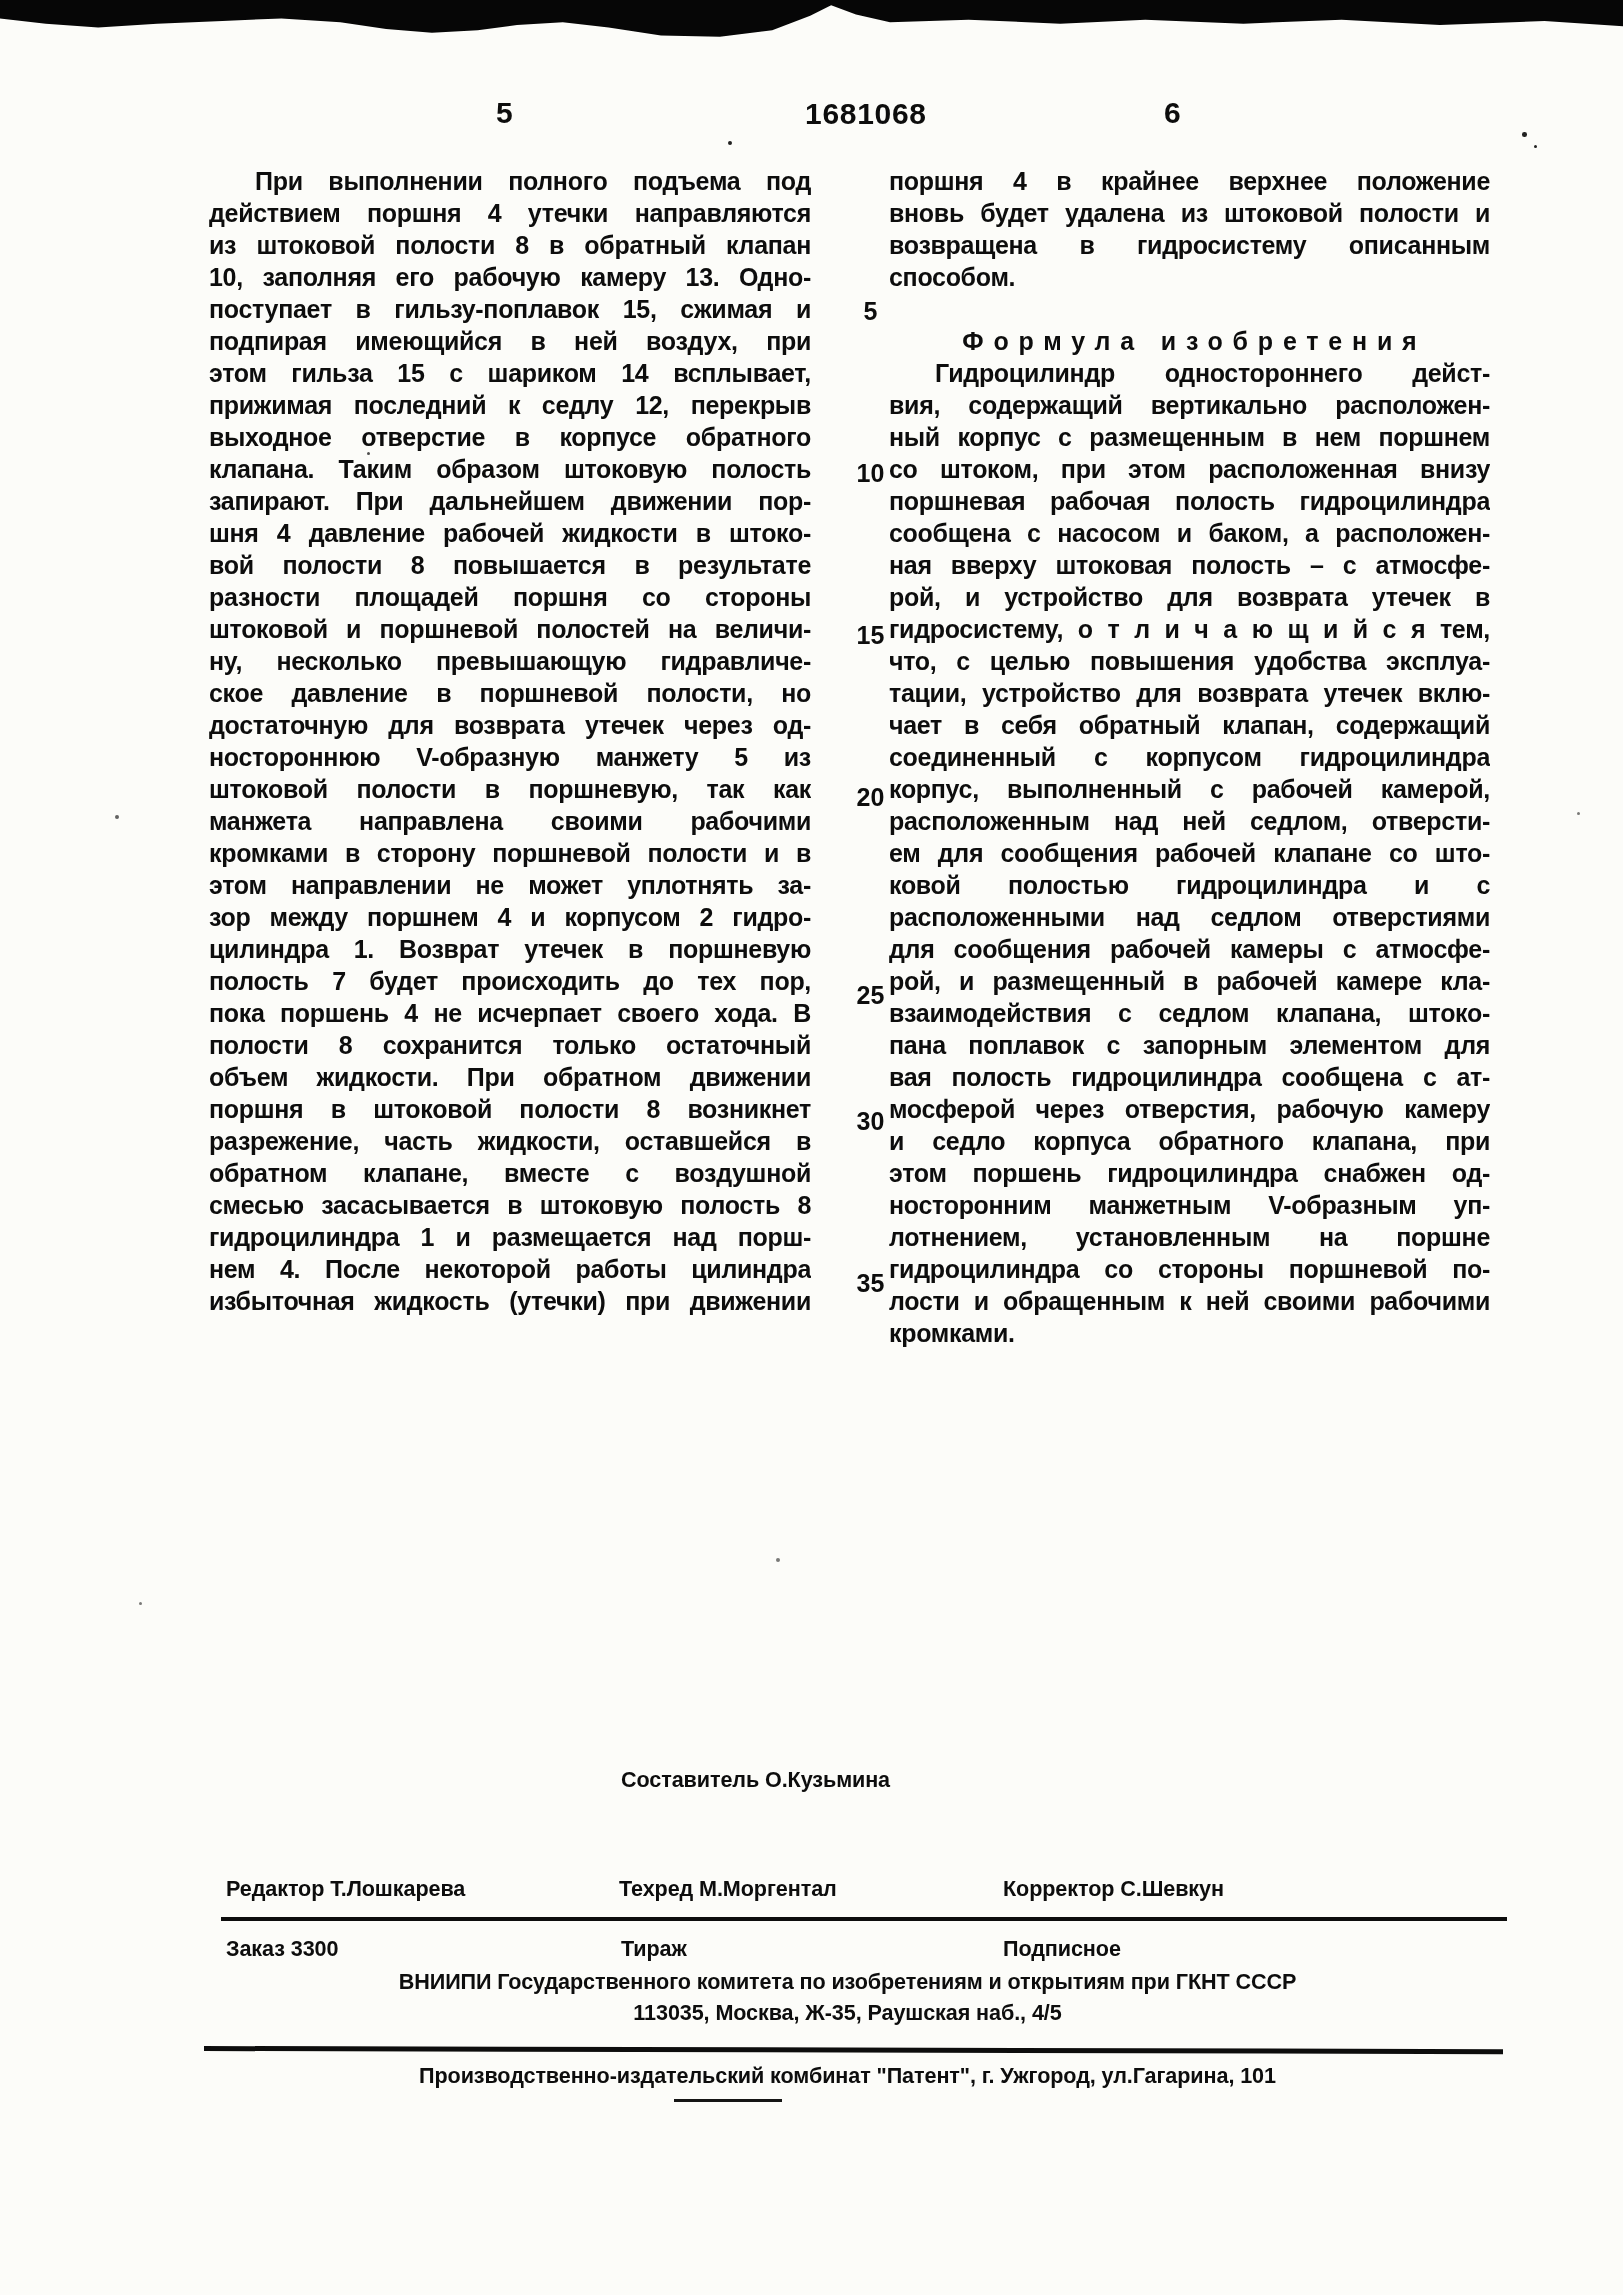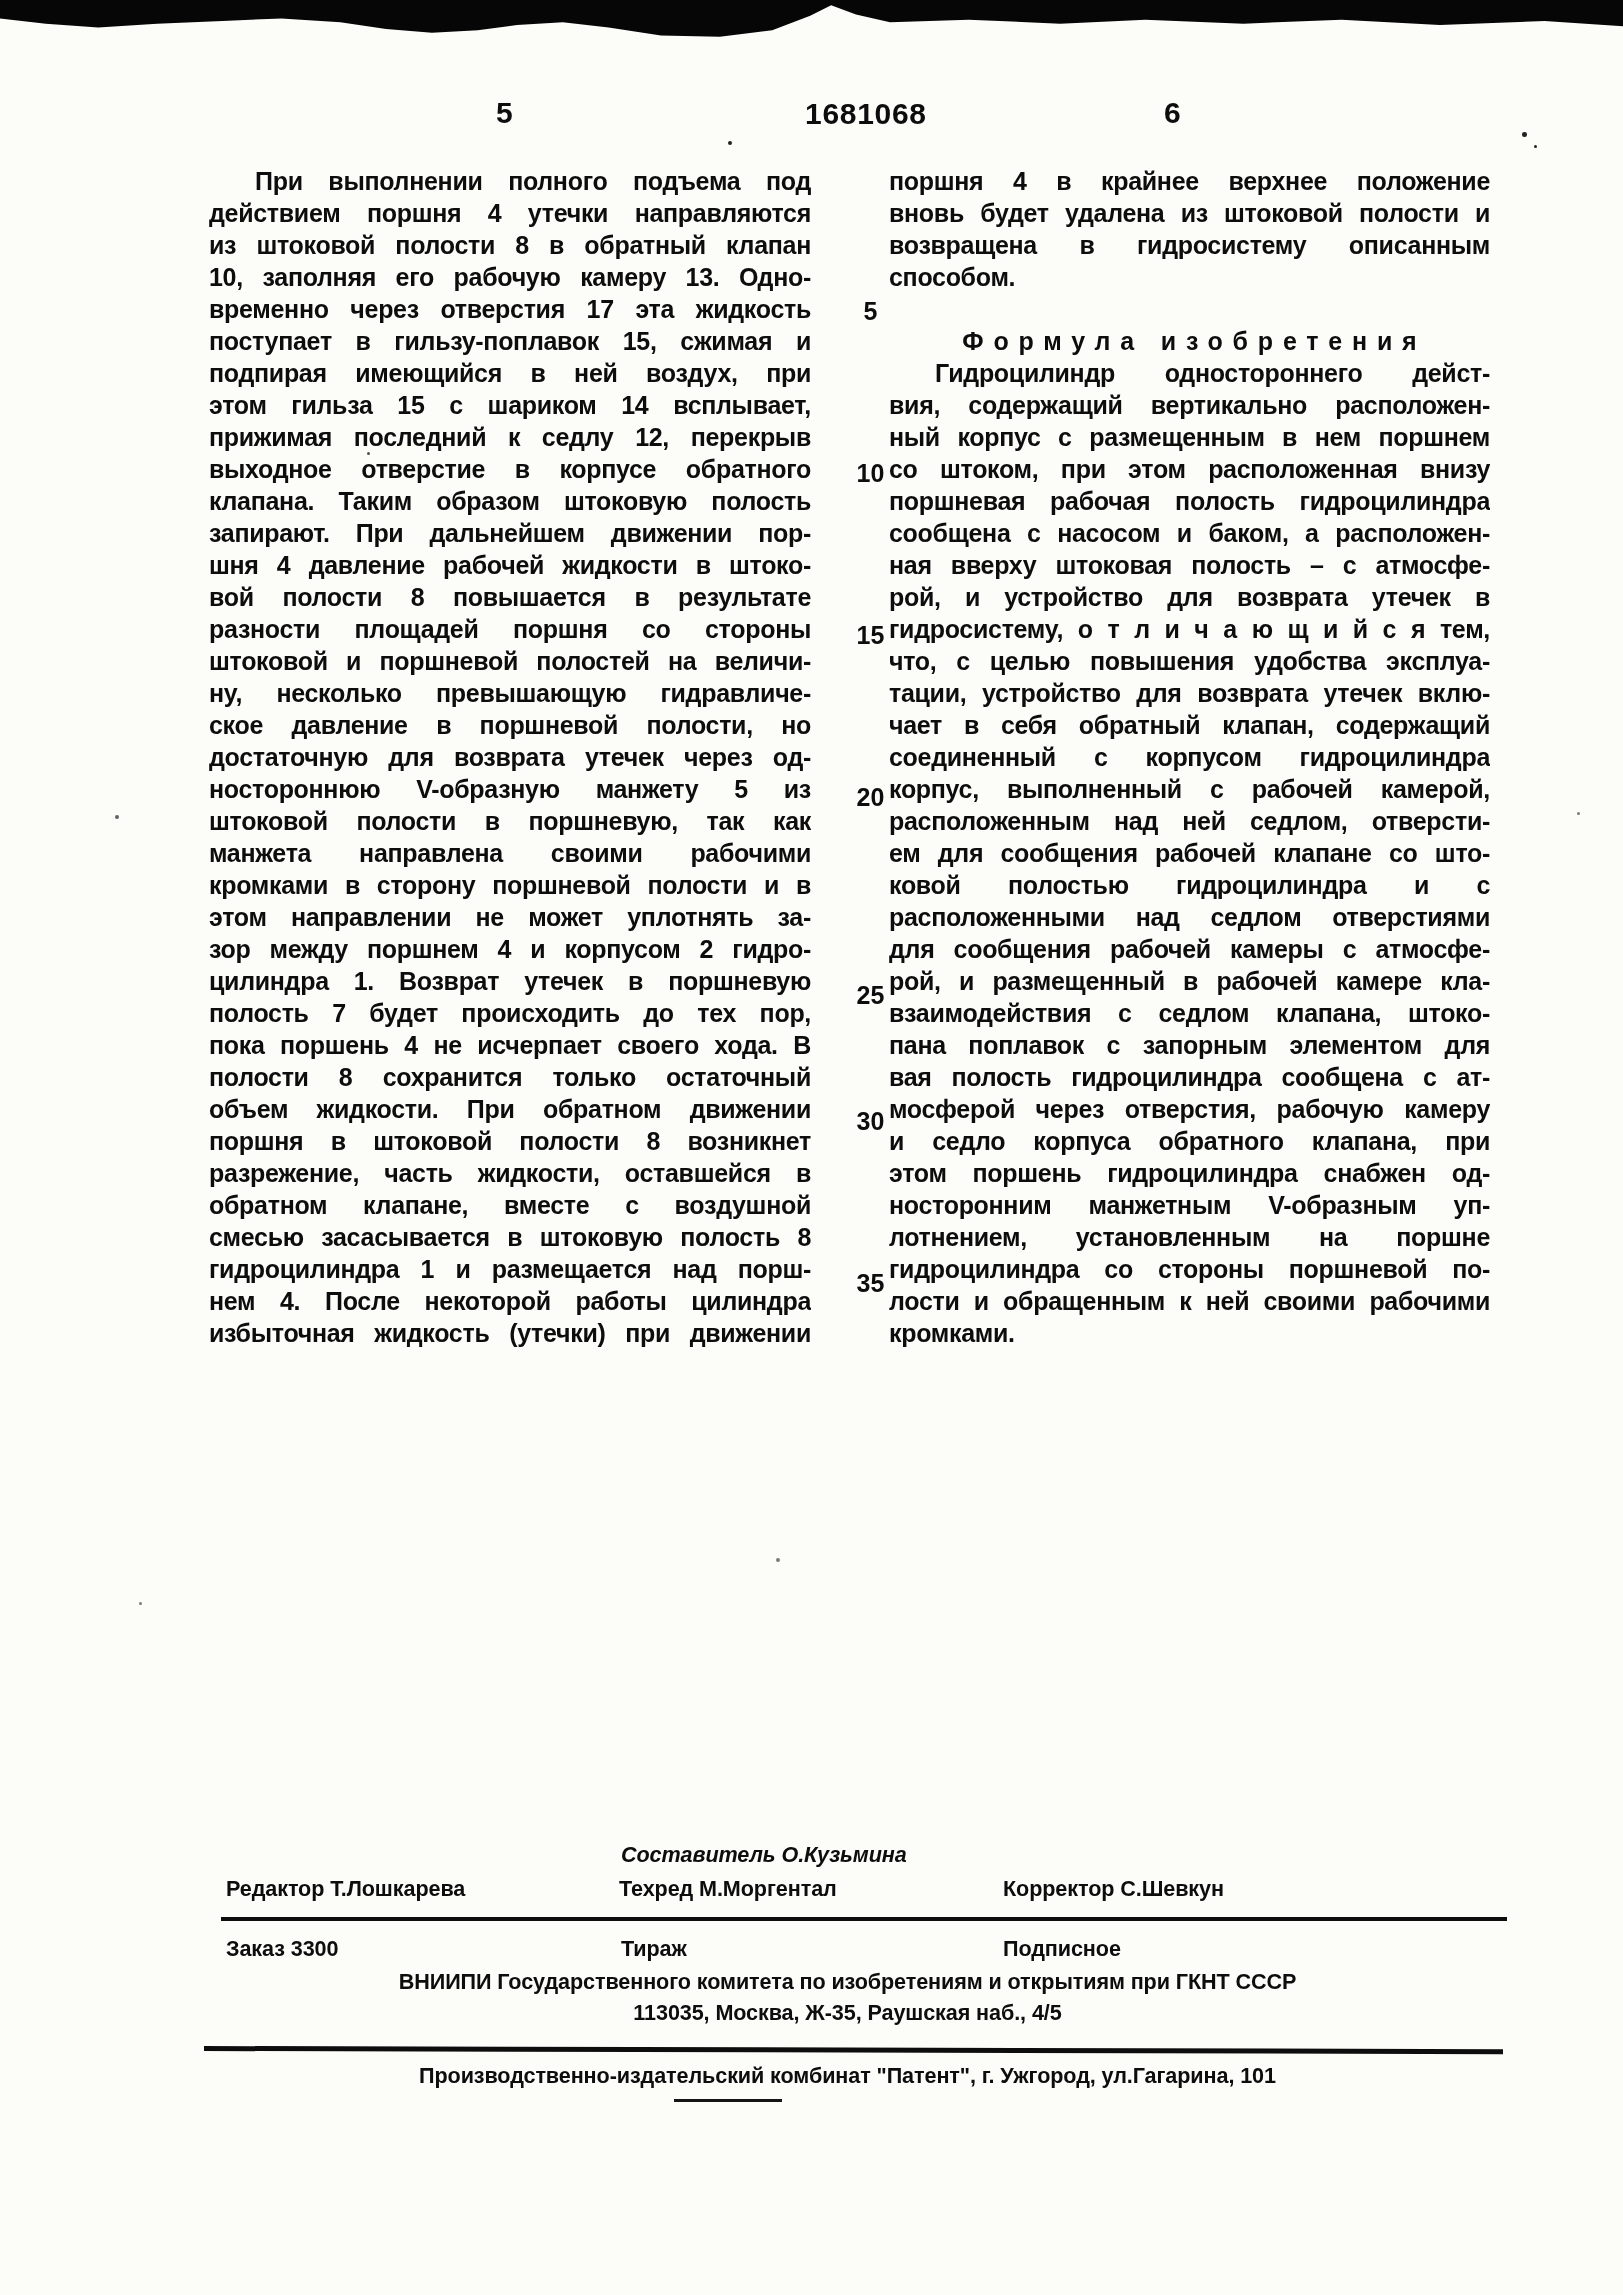--- a/index.html
+++ b/index.html
@@ -34,21 +34,21 @@
   .line.l{text-align:left;}
   .line.c{text-align:center;letter-spacing:9.8px;text-indent:9.8px;}
   .line.b{}
   
   .gnum{
     position:absolute;left:839px;width:63px;text-align:center;
     font-size:25px;font-weight:700;height:32px;line-height:32px;
   }
   
   .ft{position:absolute;font-size:21.6px;font-weight:700;letter-spacing:-0.1px;}
-  #ft-composer{left:621px;top:1842px;font-style:italic;}
+  #ft-composer{left:621px;top:1767px;}
   #ft-editor{left:226px;top:1876px;}
   #ft-techred{left:619px;top:1876px;}
   #ft-corrector{left:1003px;top:1876px;}
   .rule1{position:absolute;left:221px;top:1917px;width:1286px;height:3.9px;background:#0d0d0d;}
   #ft-order{left:226px;top:1936px;}
   #ft-tirazh{left:621px;top:1936px;}
   #ft-podpis{left:1003px;top:1936px;}
   #ft-vniipi{left:196px;top:1969px;width:1303px;text-align:center;}
   #ft-address{left:196px;top:2000px;width:1303px;text-align:center;}
   .rule2{position:absolute;left:204px;top:2046px;width:1299px;height:4.6px;background:#0d0d0d;transform:rotate(0.14deg);transform-origin:left center;}
@@ -71,21 +71,20 @@
 
   <div class="hdr" id="pg-left">5</div>
   <div class="hdr" id="pat-no">1681068</div>
   <div class="hdr" id="pg-right">6</div>
 
   <div class="col" id="col-left">
       <div class="line i j">При выполнении полного подъема под</div>
       <div class="line j">действием поршня 4 утечки направляются</div>
       <div class="line j">из штоковой полости 8 в обратный клапан</div>
       <div class="line j">10, заполняя его рабочую камеру 13. Одно-</div>
-      <div class="line j">временно через отверстия 17 эта жидкость</div>
       <div class="line j">поступает в гильзу-поплавок 15, сжимая и</div>
       <div class="line j">подпирая имеющийся в ней воздух, при</div>
       <div class="line j">этом гильза 15 с шариком 14 всплывает,</div>
       <div class="line j">прижимая последний к седлу 12, перекрыв</div>
       <div class="line j">выходное отверстие в корпусе обратного</div>
       <div class="line j">клапана. Таким образом штоковую полость</div>
       <div class="line j">запирают. При дальнейшем движении пор-</div>
       <div class="line j">шня 4 давление рабочей жидкости в штоко-</div>
       <div class="line j">вой полости 8 повышается в результате</div>
       <div class="line j">разности площадей поршня со стороны</div>

